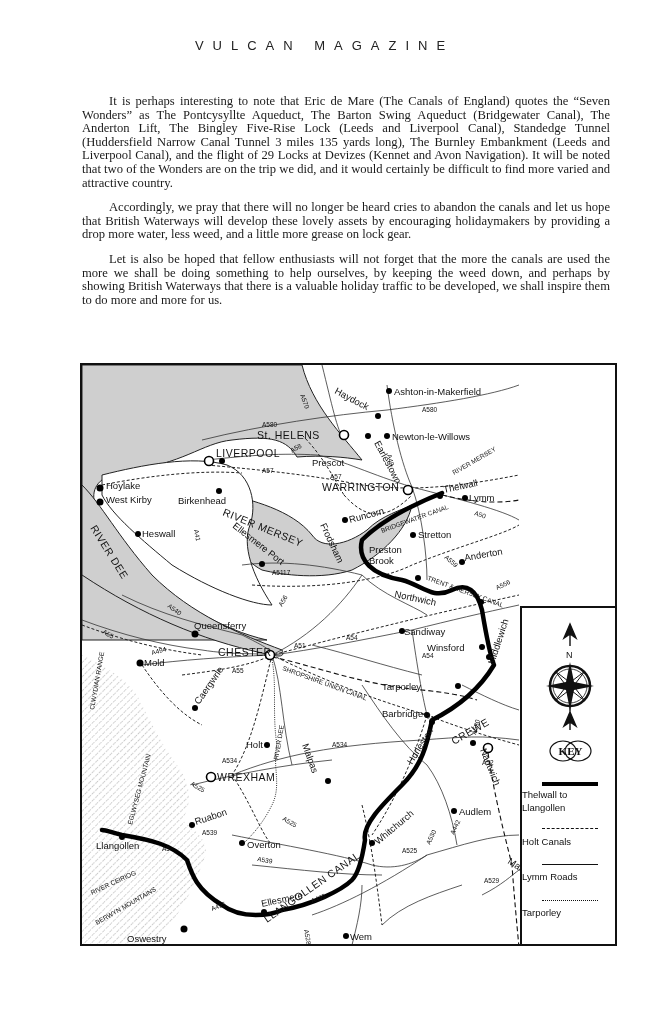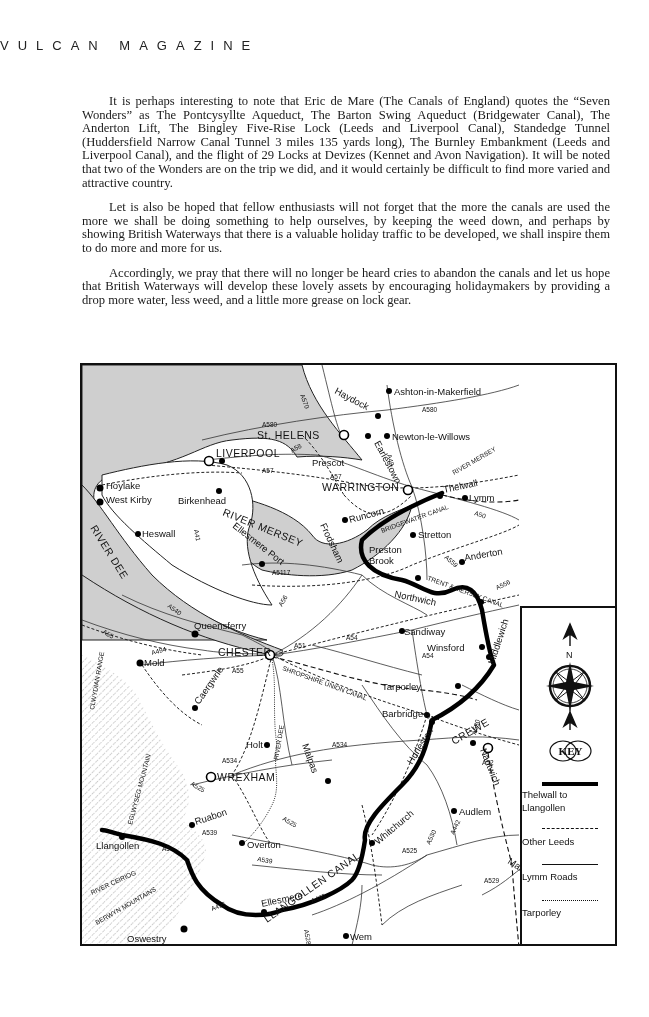--- a/index.html
+++ b/index.html
@@ -1,38 +1,38 @@
 <!DOCTYPE html>
 <html><head>
 <meta charset="utf-8">
 <style>
   html, body { margin:0; padding:0; background:#ffffff; }
   body { width:649px; height:1017px; position:relative; overflow:hidden; font-family:"Liberation Serif", serif; color:#1a1a1a; }
-  .masthead { position:absolute; top:38px; left:0; width:649px; font-family:"Liberation Sans", sans-serif; font-size:13px; letter-spacing:9px; color:#222; }
+  .masthead { position:absolute; top:38px; left:0; width:649px; text-align:center; font-family:"Liberation Sans", sans-serif; font-size:13px; letter-spacing:9px; color:#222; }
   .body-text { position:absolute; left:82px; width:536px; font-size:12.6px; line-height:13.6px; text-align:justify; text-align-last:left; }
   .body-text p { margin:0 8px 11px 0; text-indent:27px; }
   #p1 { top:95px; }
   .map-frame { position:absolute; left:80px; top:363px; width:537px; height:583px; border:2px solid #111; box-sizing:border-box; background:#fff; overflow:hidden; }
   .map-frame svg { position:absolute; left:0; top:0; }
   .lbl { font-family:"Liberation Sans", sans-serif; font-size:9.5px; fill:#111; }
   .lbl-sm { font-family:"Liberation Sans", sans-serif; font-size:6.5px; fill:#111; }
   .lbl-big { font-family:"Liberation Sans", sans-serif; font-size:10.5px; fill:#111; letter-spacing:0.5px; }
   .key-panel { position:absolute; left:438px; top:241px; width:97px; height:340px; border-left:2px solid #111; border-top:2px solid #111; box-sizing:border-box; background:#fff; }
   .key-text { position:absolute; left:0; width:97px; text-align:left; font-family:"Liberation Sans", sans-serif; font-size:9.5px; color:#111; line-height:13px; }
   .key-line { position:absolute; left:20px; width:56px; }
 </style>
 </head>
 <body>
 
 <div class="masthead">VULCAN MAGAZINE</div>
 
 <div class="body-text" id="p1">
   <p>It is perhaps interesting to note that Eric de Mare (The Canals of England) quotes the “Seven Wonders” as The Pontcysyllte Aqueduct, The Barton Swing Aqueduct (Bridgewater Canal), The Anderton Lift, The Bingley Five-Rise Lock (Leeds and Liverpool Canal), Standedge Tunnel (Huddersfield Narrow Canal Tunnel 3 miles 135 yards long), The Burnley Embankment (Leeds and Liverpool Canal), and the flight of 29 Locks at Devizes (Kennet and Avon Navigation). It will be noted that two of the Wonders are on the trip we did, and it would certainly be difficult to find more varied and attractive country.</p>
+  <p>Accordingly, we pray that there will no longer be heard cries to abandon the canals and let us hope that British Waterways will develop these lovely assets by encouraging holidaymakers by providing a drop more water, less weed, and a little more grease on lock gear.</p>
   <p>Let is also be hoped that fellow enthusiasts will not forget that the more the canals are used the more we shall be doing something to help ourselves, by keeping the weed down, and perhaps by showing British Waterways that there is a valuable holiday traffic to be developed, we shall inspire them to do more and more for us.</p>
-  <p>Accordingly, we pray that there will no longer be heard cries to abandon the canals and let us hope that British Waterways will develop these lovely assets by encouraging holidaymakers by providing a drop more water, less weed, and a little more grease on lock gear.</p>
 </div>
 
 <div class="map-frame">
   <svg width="537" height="583" viewBox="0 0 537 583">
     <defs>
       <pattern id="hatch" width="5" height="5" patternUnits="userSpaceOnUse" patternTransform="rotate(45)">
         <line x1="0" y1="0" x2="0" y2="5" stroke="#777" stroke-width="0.8" stroke-dasharray="1.5 1.5"></line>
       </pattern>
     </defs>
 
@@ -265,21 +265,21 @@
     <svg width="97" height="30" style="position:absolute;left:0;top:128px">
       <ellipse cx="41" cy="15" rx="13" ry="10" fill="none" stroke="#111" stroke-width="1.2"></ellipse>
       <ellipse cx="56" cy="15" rx="13" ry="10" fill="none" stroke="#111" stroke-width="1.2"></ellipse>
       <text x="48.5" y="19" text-anchor="middle" font-family="Liberation Serif, serif" font-weight="bold" font-size="11" fill="#111">KEY</text>
     </svg>
 
     <div class="key-line" style="top:174px;height:4px;background:#000"></div>
     <div class="key-text" style="top:180px"><span>Thelwall to<br>Llangollen</span></div>
 
     <div class="key-line" style="top:220px;border-top:1.5px dashed #111"></div>
-    <div class="key-text" style="top:227px">Other Leeds</div>
+    <div class="key-text" style="top:227px">Holt Canals</div>
 
     <div class="key-line" style="top:256px;border-top:1px solid #111"></div>
     <div class="key-text" style="top:262px">Lymm Roads</div>
 
     <div class="key-line" style="top:292px;border-top:1.5px dotted #111"></div>
     <div class="key-text" style="top:298px">Tarporley</div>
   </div>
 </div>
 
 </body></html>

